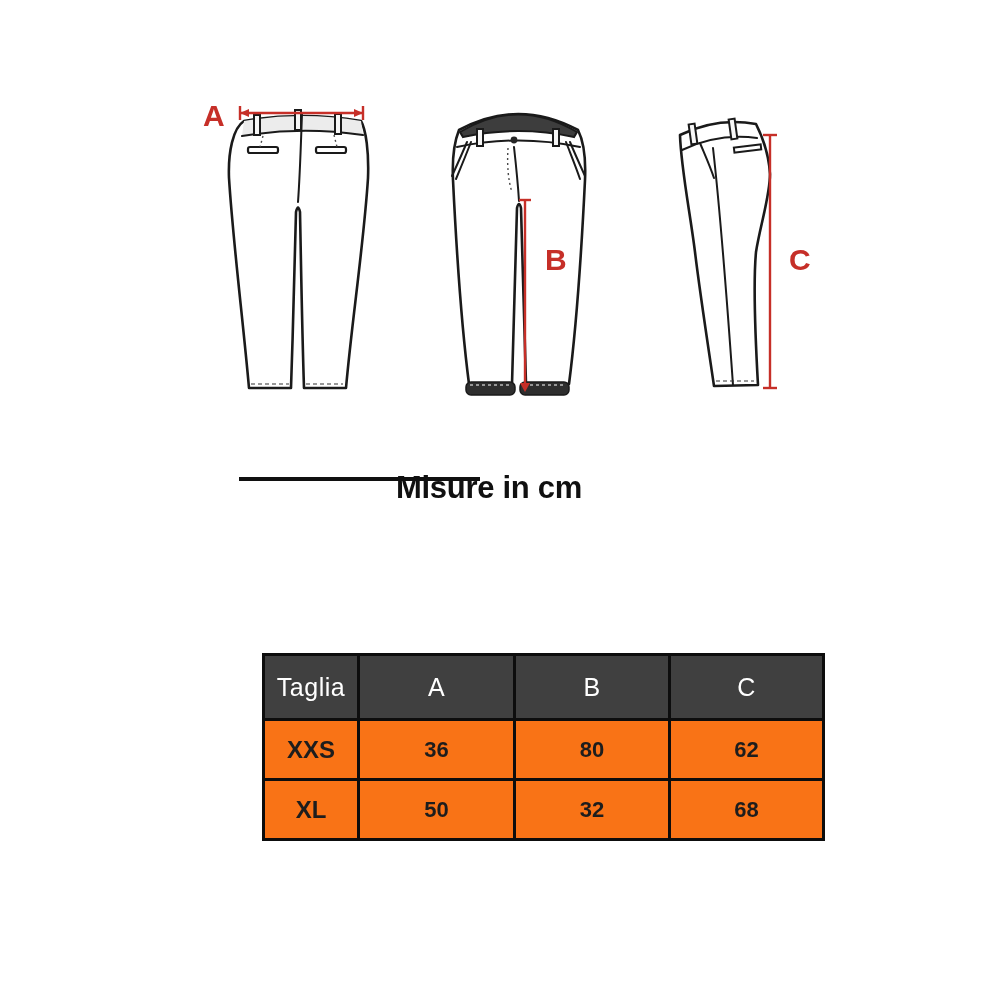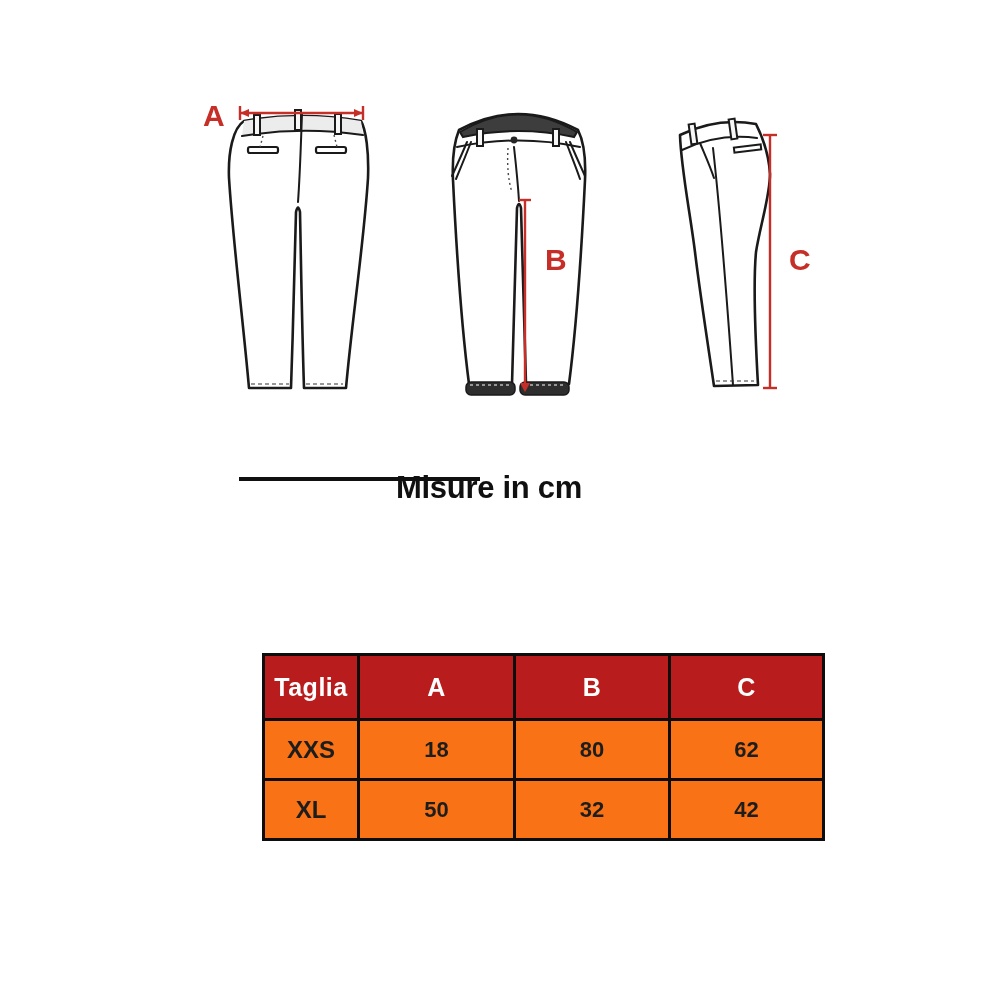--- a/index.html
+++ b/index.html
@@ -17,21 +17,21 @@
   .title-underline{
     position:absolute;left:239px;top:477px;width:241px;height:4px;background:#101010;
   }
   table.size-table{
     position:absolute;left:262px;top:653px;width:560px;border-collapse:collapse;table-layout:fixed;
   }
   table.size-table th,table.size-table td{
     border:3px solid #0d0d0d;text-align:center;vertical-align:middle;padding:0;
   }
   table.size-table thead th{
-    background:#b91c1c;color:#ffffff;height:62px;font-size:25px;font-weight:700;letter-spacing:0.5px;
+    background:#404040;color:#ffffff;height:62px;font-size:25px;font-weight:400;letter-spacing:0.5px;
   }
   table.size-table tbody td{
     background:#f97316;height:57px;font-size:22px;font-weight:700;color:#1d1d1d;
   }
   table.size-table tbody td.size-col{font-size:24px;}
   svg .outline{fill:#ffffff;stroke:#1a1a1a;stroke-width:2.6;stroke-linejoin:round;}
   svg .thinline{fill:none;stroke:#1a1a1a;stroke-width:2;stroke-linecap:round;}
   svg .dotted{fill:none;stroke:#4a4a4a;stroke-width:1.4;stroke-dasharray:2 3;}
   svg .hemdash{fill:none;stroke:#333333;stroke-width:1.2;stroke-dasharray:4 3;}
   svg .loop{fill:#f7f7f7;stroke:#1a1a1a;stroke-width:2;}
@@ -157,26 +157,26 @@
       <tr>
         <th>Taglia</th>
         <th>A</th>
         <th>B</th>
         <th>C</th>
       </tr>
     </thead>
     <tbody>
       <tr>
         <td class="size-col">XXS</td>
-        <td>18</td>
+        <td>36</td>
         <td>80</td>
         <td>62</td>
       </tr>
       <tr>
         <td class="size-col">XL</td>
         <td>50</td>
         <td>32</td>
-        <td>42</td>
+        <td>68</td>
       </tr>
     </tbody>
   </table>
 
 </div>
 
 </body></html>

